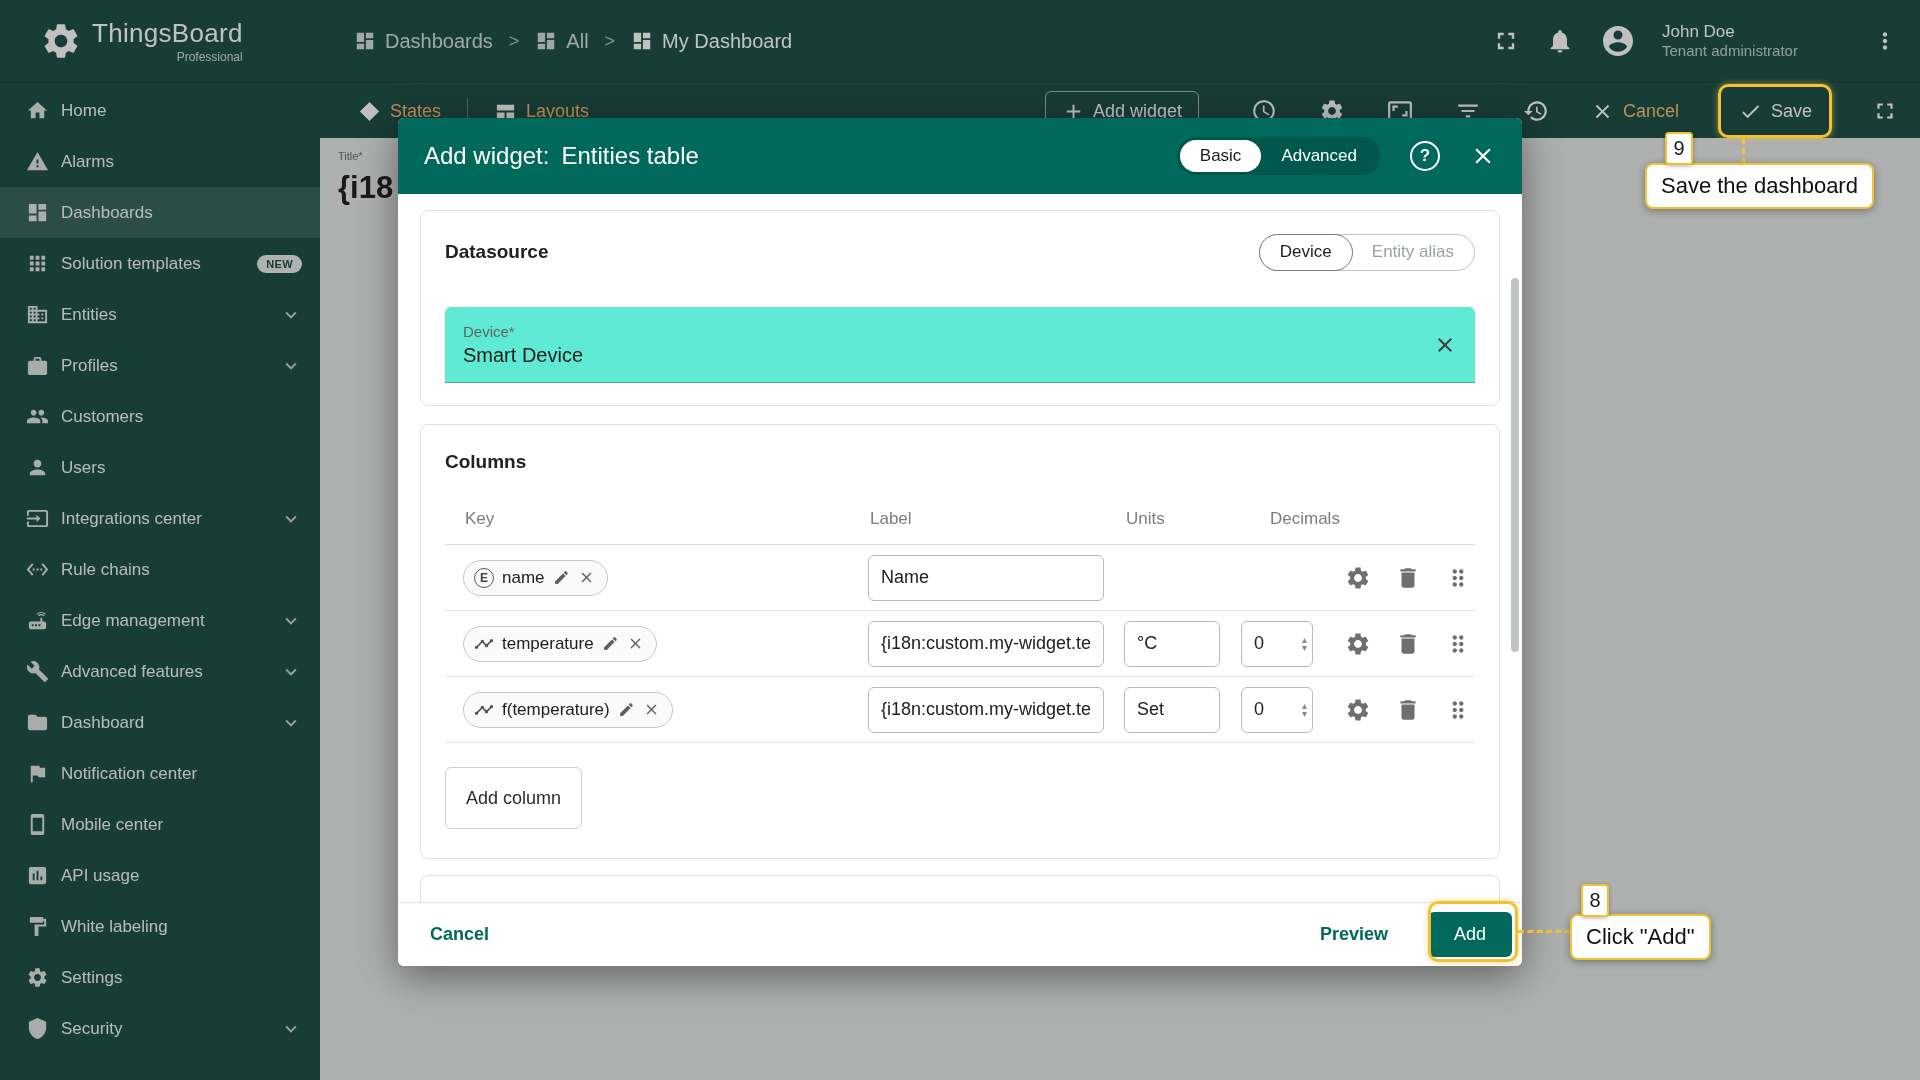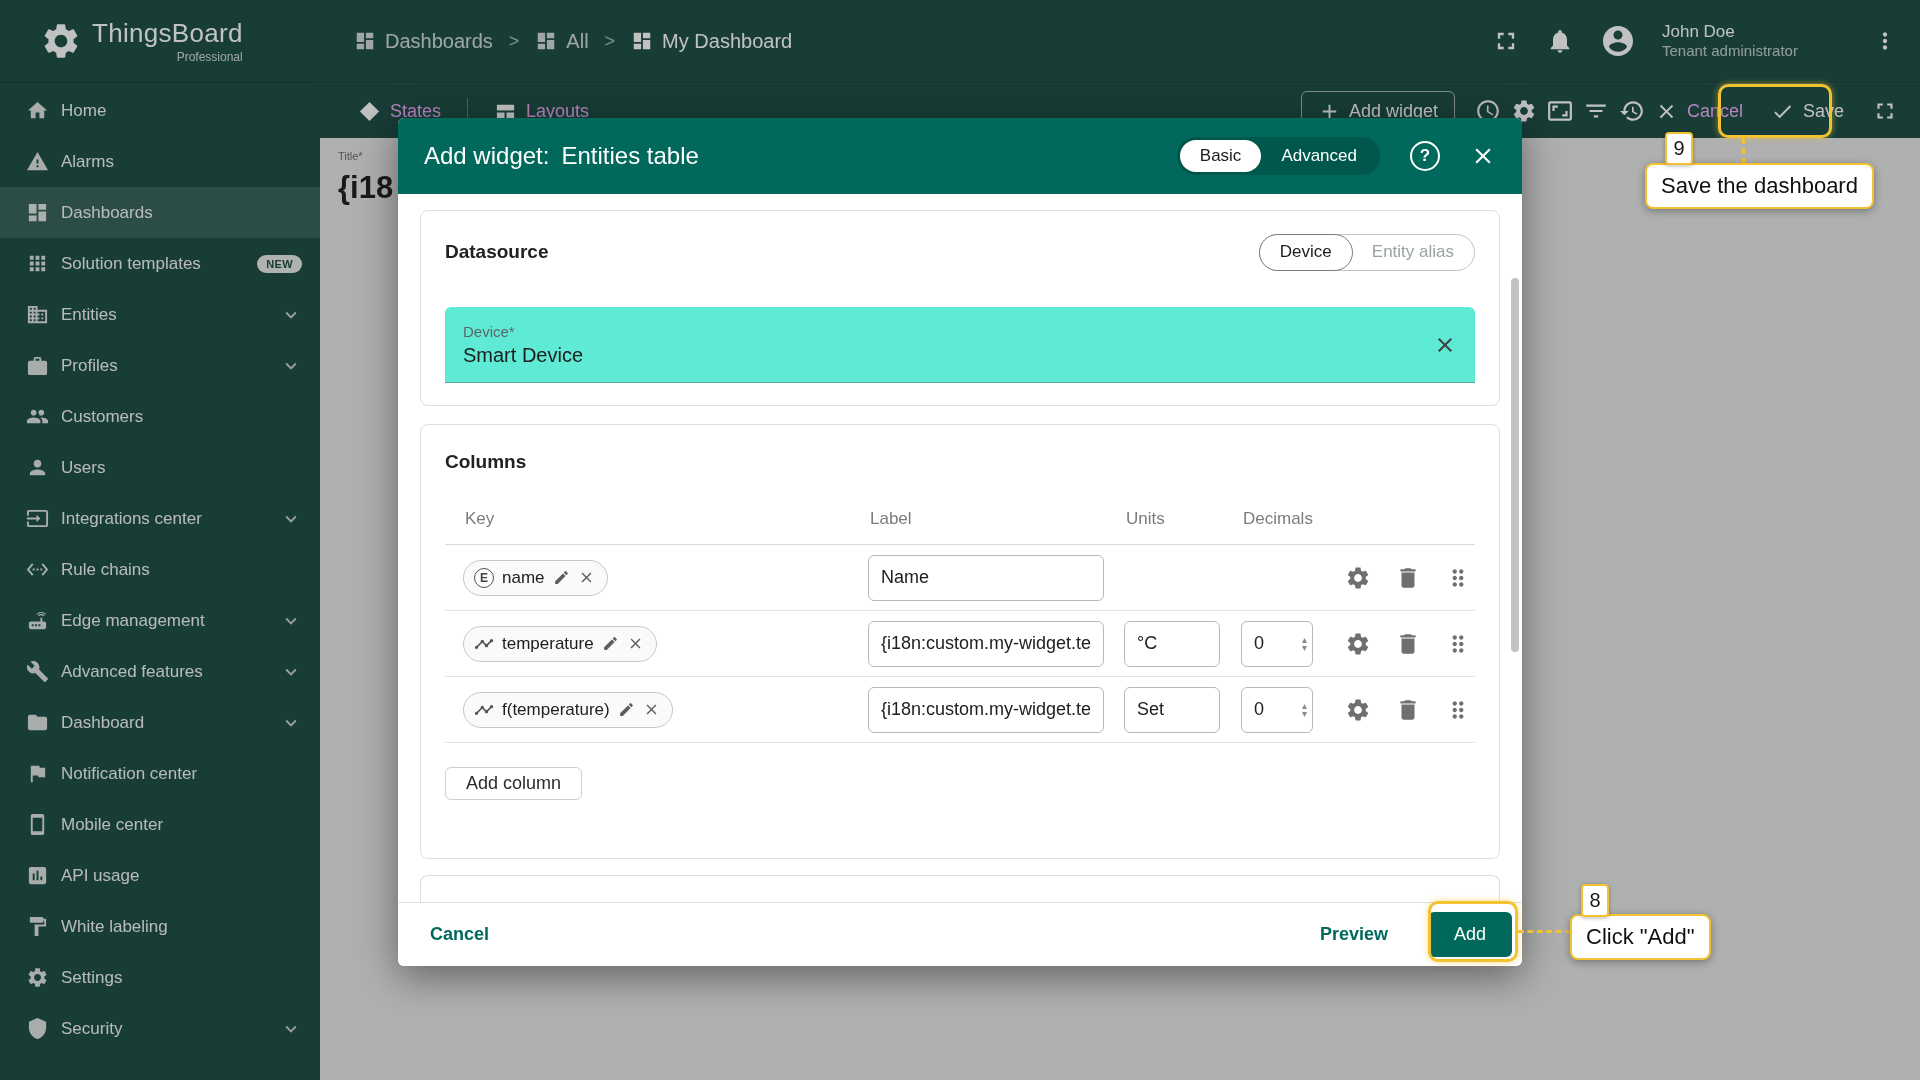--- a/index.html
+++ b/index.html
@@ -38,25 +38,25 @@
   .side-icon { width:23px; height:23px; color:rgba(255,255,255,0.85); display:inline-flex; flex-shrink:0; }
   .side-icon svg { width:23px; height:23px; }
   .side-label { white-space:nowrap; }
   .side-badge { margin-left:auto; background:#e8eaea; color:#1c4e44; font-size:11px; font-weight:bold; border-radius:10px; padding:3px 9px; letter-spacing:0.4px; }
   .side-chevron { margin-left:auto; width:22px; height:22px; color:rgba(255,255,255,0.75); display:inline-flex; }
   .side-chevron svg { width:22px; height:22px; }
 
   
   .toolbar { position:absolute; top:83px; left:312px; right:0; height:55px; background:#1c4e44; display:flex; align-items:center; justify-content:space-between; padding:0 22px 0 46px; z-index:1; border-top:1px solid rgba(255,255,255,0.06); }
   .tb-left { display:flex; align-items:center; gap:26px; }
-  .tb-item { display:flex; align-items:center; gap:9px; color:#f0abfc; font-size:18px; cursor:pointer; }
+  .tb-item { display:flex; align-items:center; gap:9px; color:#fdba74; font-size:18px; cursor:pointer; }
   .tb-icon { width:23px; height:23px; display:inline-flex; color:#fff; }
   .tb-icon svg { width:23px; height:23px; }
   .tb-divider { width:1px; height:26px; background:rgba(255,255,255,0.3); }
-  .tb-right { display:flex; align-items:center; gap:10px; }
+  .tb-right { display:flex; align-items:center; gap:42px; }
   .tb-outline-btn { display:flex; align-items:center; gap:8px; border:1px solid rgba(255,255,255,0.6); border-radius:6px; padding:8px 16px; color:#fff; font-size:18px; cursor:pointer; margin-right:10px; }
   .tb-icon-btn { width:26px; height:26px; display:inline-flex; color:#fff; cursor:pointer; }
   .tb-icon-btn svg { width:26px; height:26px; }
   .tb-save { display:flex; align-items:center; gap:9px; color:#fff; font-size:18px; cursor:pointer; padding:10px 18px; }
 
   
   .canvas { position:absolute; top:138px; left:312px; right:0; bottom:0; background:#e7e8e8; z-index:0; }
   .canvas-title-label { position:absolute; left:26px; top:12px; font-size:11px; color:#6d6d6d; }
   .canvas-title-value { position:absolute; left:26px; top:32px; font-size:31px; font-weight:bold; color:#1e1e1e; }
 
@@ -90,41 +90,41 @@
   .ff-inner { display:flex; flex-direction:column; gap:4px; }
   .ff-label { font-size:15px; color:#5c6664; }
   .ff-value { font-size:20px; color:#1d1d1d; }
   .ff-clear { margin-left:auto; width:24px; height:24px; color:#3f3f3f; display:inline-flex; cursor:pointer; }
   .ff-clear svg { width:24px; height:24px; }
 
   .col-table { margin-top:20px; }
   .col-row { display:grid; grid-template-columns:415px 258px 117px 110px 1fr; align-items:center; min-height:66px; border-bottom:1px solid #e4e4e4; }
   .col-head { min-height:52px; border-bottom:1px solid #d9d9d9; }
   .hcell { color:#7c7c7c; font-size:17px; }
-  .h0 { padding-left:20px; } .h1 { padding-left:10px; } .h2 { padding-left:8px; } .h3 { padding-left:8px; }
+  .h0 { padding-left:20px; } .h1 { padding-left:10px; } .h2 { padding-left:8px; } .h3 { padding-left:8px;margin-left:27px; }
   .cell { display:flex; align-items:center; }
   .key-cell { padding-left:18px; }
   .chip { display:inline-flex; align-items:center; gap:8px; border:1px solid #c7c7c7; background:#fafafa; border-radius:19px; padding:7px 12px 7px 10px; cursor:pointer; }
   .chip-label { font-size:17px; color:#212121; white-space:nowrap; }
   .chip-type { display:inline-flex; }
   .entity-circle { width:20px; height:20px; border:1.5px solid #555; border-radius:50%; align-items:center; justify-content:center; font-size:12px; font-weight:bold; color:#444; }
   .ts { width:20px; height:20px; color:#555; }
   .ts svg { width:20px; height:20px; }
   .chip-btn { width:17px; height:17px; color:#5f5f5f; display:inline-flex; cursor:pointer; }
   .chip-btn svg { width:17px; height:17px; }
   .tinput { height:46px; border:1px solid #b9b9b9; border-radius:6px; padding:0 12px; font-size:18px; color:#212121; font-family:"Liberation Sans",sans-serif; background:#fff; outline:none; }
   .label-input { width:236px; margin-left:8px; }
   .units-input { width:96px; margin-left:6px; }
   .numwrap { position:relative; display:inline-flex; margin-left:6px; }
   .num-input { width:72px; padding-right:24px; }
   .spin { position:absolute; right:6px; top:50%; transform:translateY(-50%); display:flex; flex-direction:column; font-size:10px; line-height:8px; color:#8a8a8a; cursor:pointer; }
   .icons-cell { justify-content:flex-end; gap:24px; padding-right:6px; }
   .row-icon { width:26px; height:26px; color:#6f6f6f; display:inline-flex; cursor:pointer; }
   .row-icon svg { width:26px; height:26px; }
-  .add-col-btn { margin-top:24px; height:33px; border:1px solid #cfcfcf; border-radius:6px; background:#fff; color:#2b2b2b; font-size:18px; padding:0 20px; cursor:pointer; font-family:"Liberation Sans",sans-serif; }
+  .add-col-btn { margin-top:24px; height:62px; border:1px solid #cfcfcf; border-radius:6px; background:#fff; color:#2b2b2b; font-size:18px; padding:0 20px; cursor:pointer; font-family:"Liberation Sans",sans-serif; }
 
   .dlg-footer { position:absolute; left:0; right:0; bottom:0; height:64px; background:#fff; border-top:1px solid #e0e0e0; display:flex; align-items:center; justify-content:space-between; padding:0 10px 0 22px; }
   .text-btn { background:none; border:none; color:#00695c; font-size:18px; font-weight:bold; cursor:pointer; font-family:"Liberation Sans",sans-serif; padding:8px 10px; }
   .f-right { display:flex; align-items:center; gap:30px; }
   .add-btn { background:#00695c; color:#fff; border:none; border-radius:6px; height:45px; padding:0 26px; font-size:18px; font-weight:500; cursor:pointer; font-family:"Liberation Sans",sans-serif; }
   .dlg-scrollbar { position:absolute; right:3px; top:84px; width:8px; height:374px; background:#bfc3c2; border-radius:4px; }
   .ann-ring { position:absolute; border:3px solid #f1c232; border-radius:10px; box-shadow:0 0 6px rgba(241,194,50,0.6); z-index:40; }
   .ring-save { left:1718px; top:84px; width:114px; height:54px; }
   .ring-add { left:1428px; top:901px; width:90px; height:61px; }
   .ann-vline { position:absolute; border-left:3px dashed #f1c232; z-index:40; }

